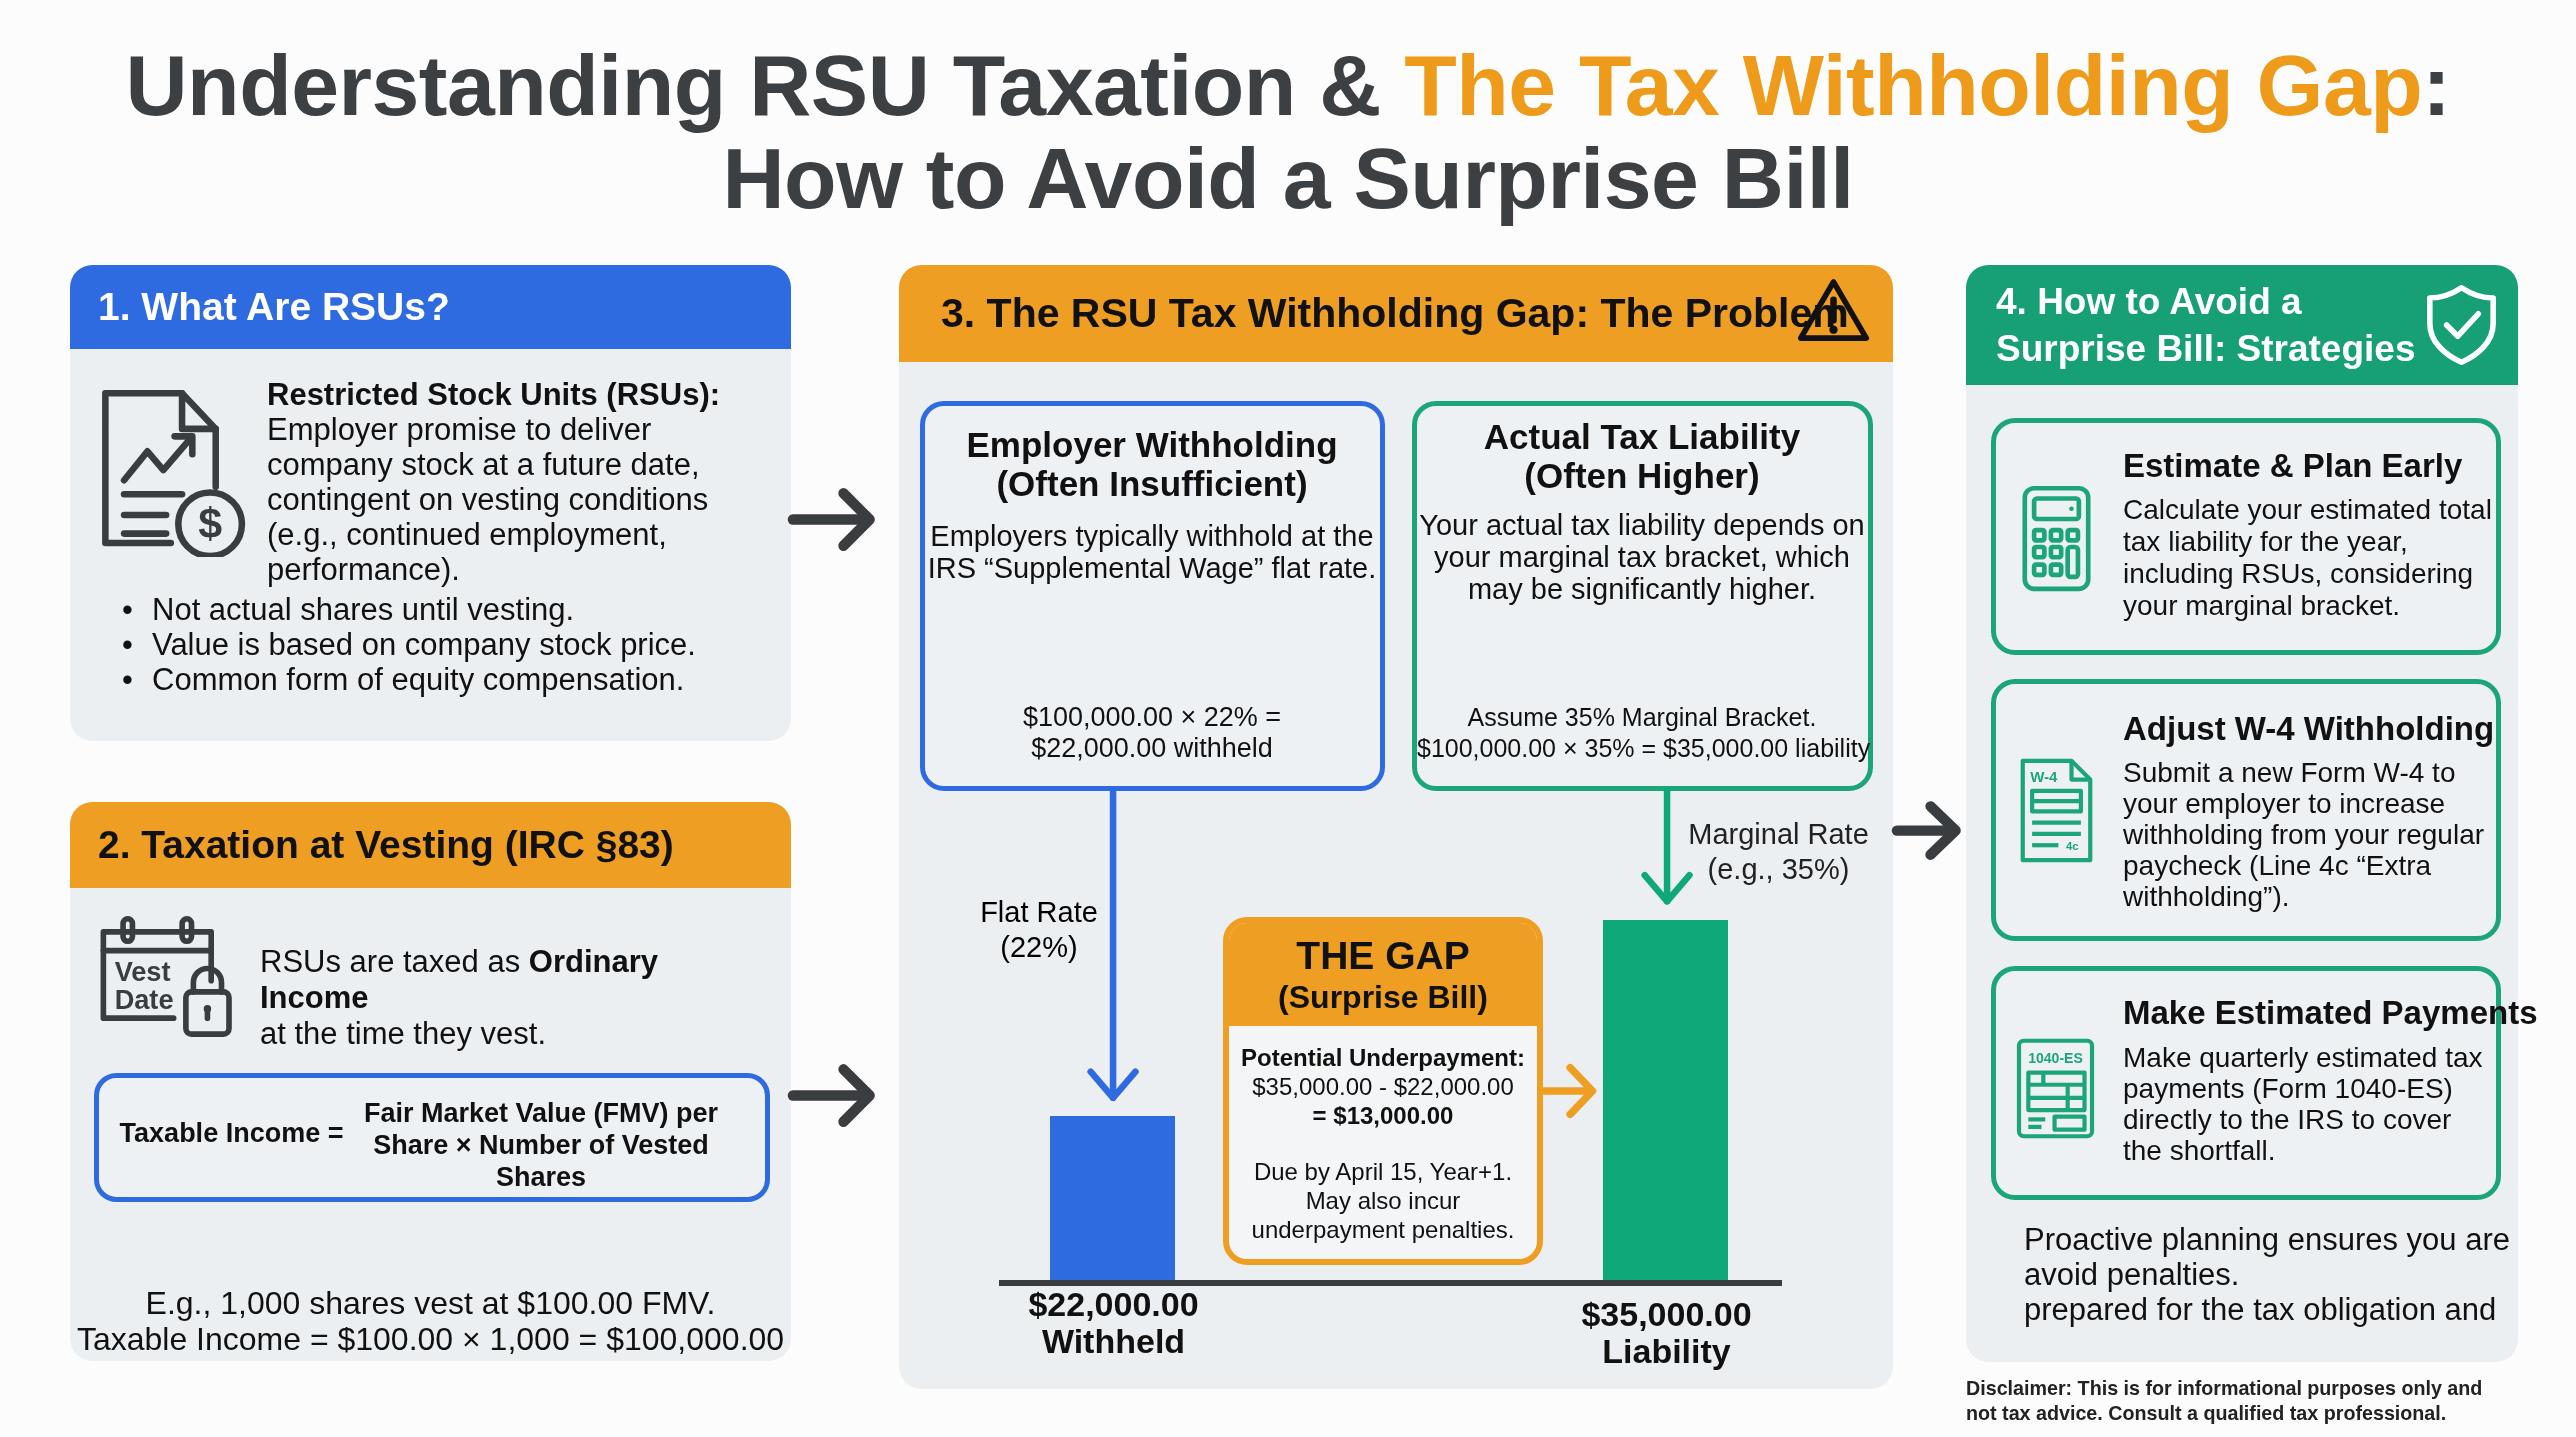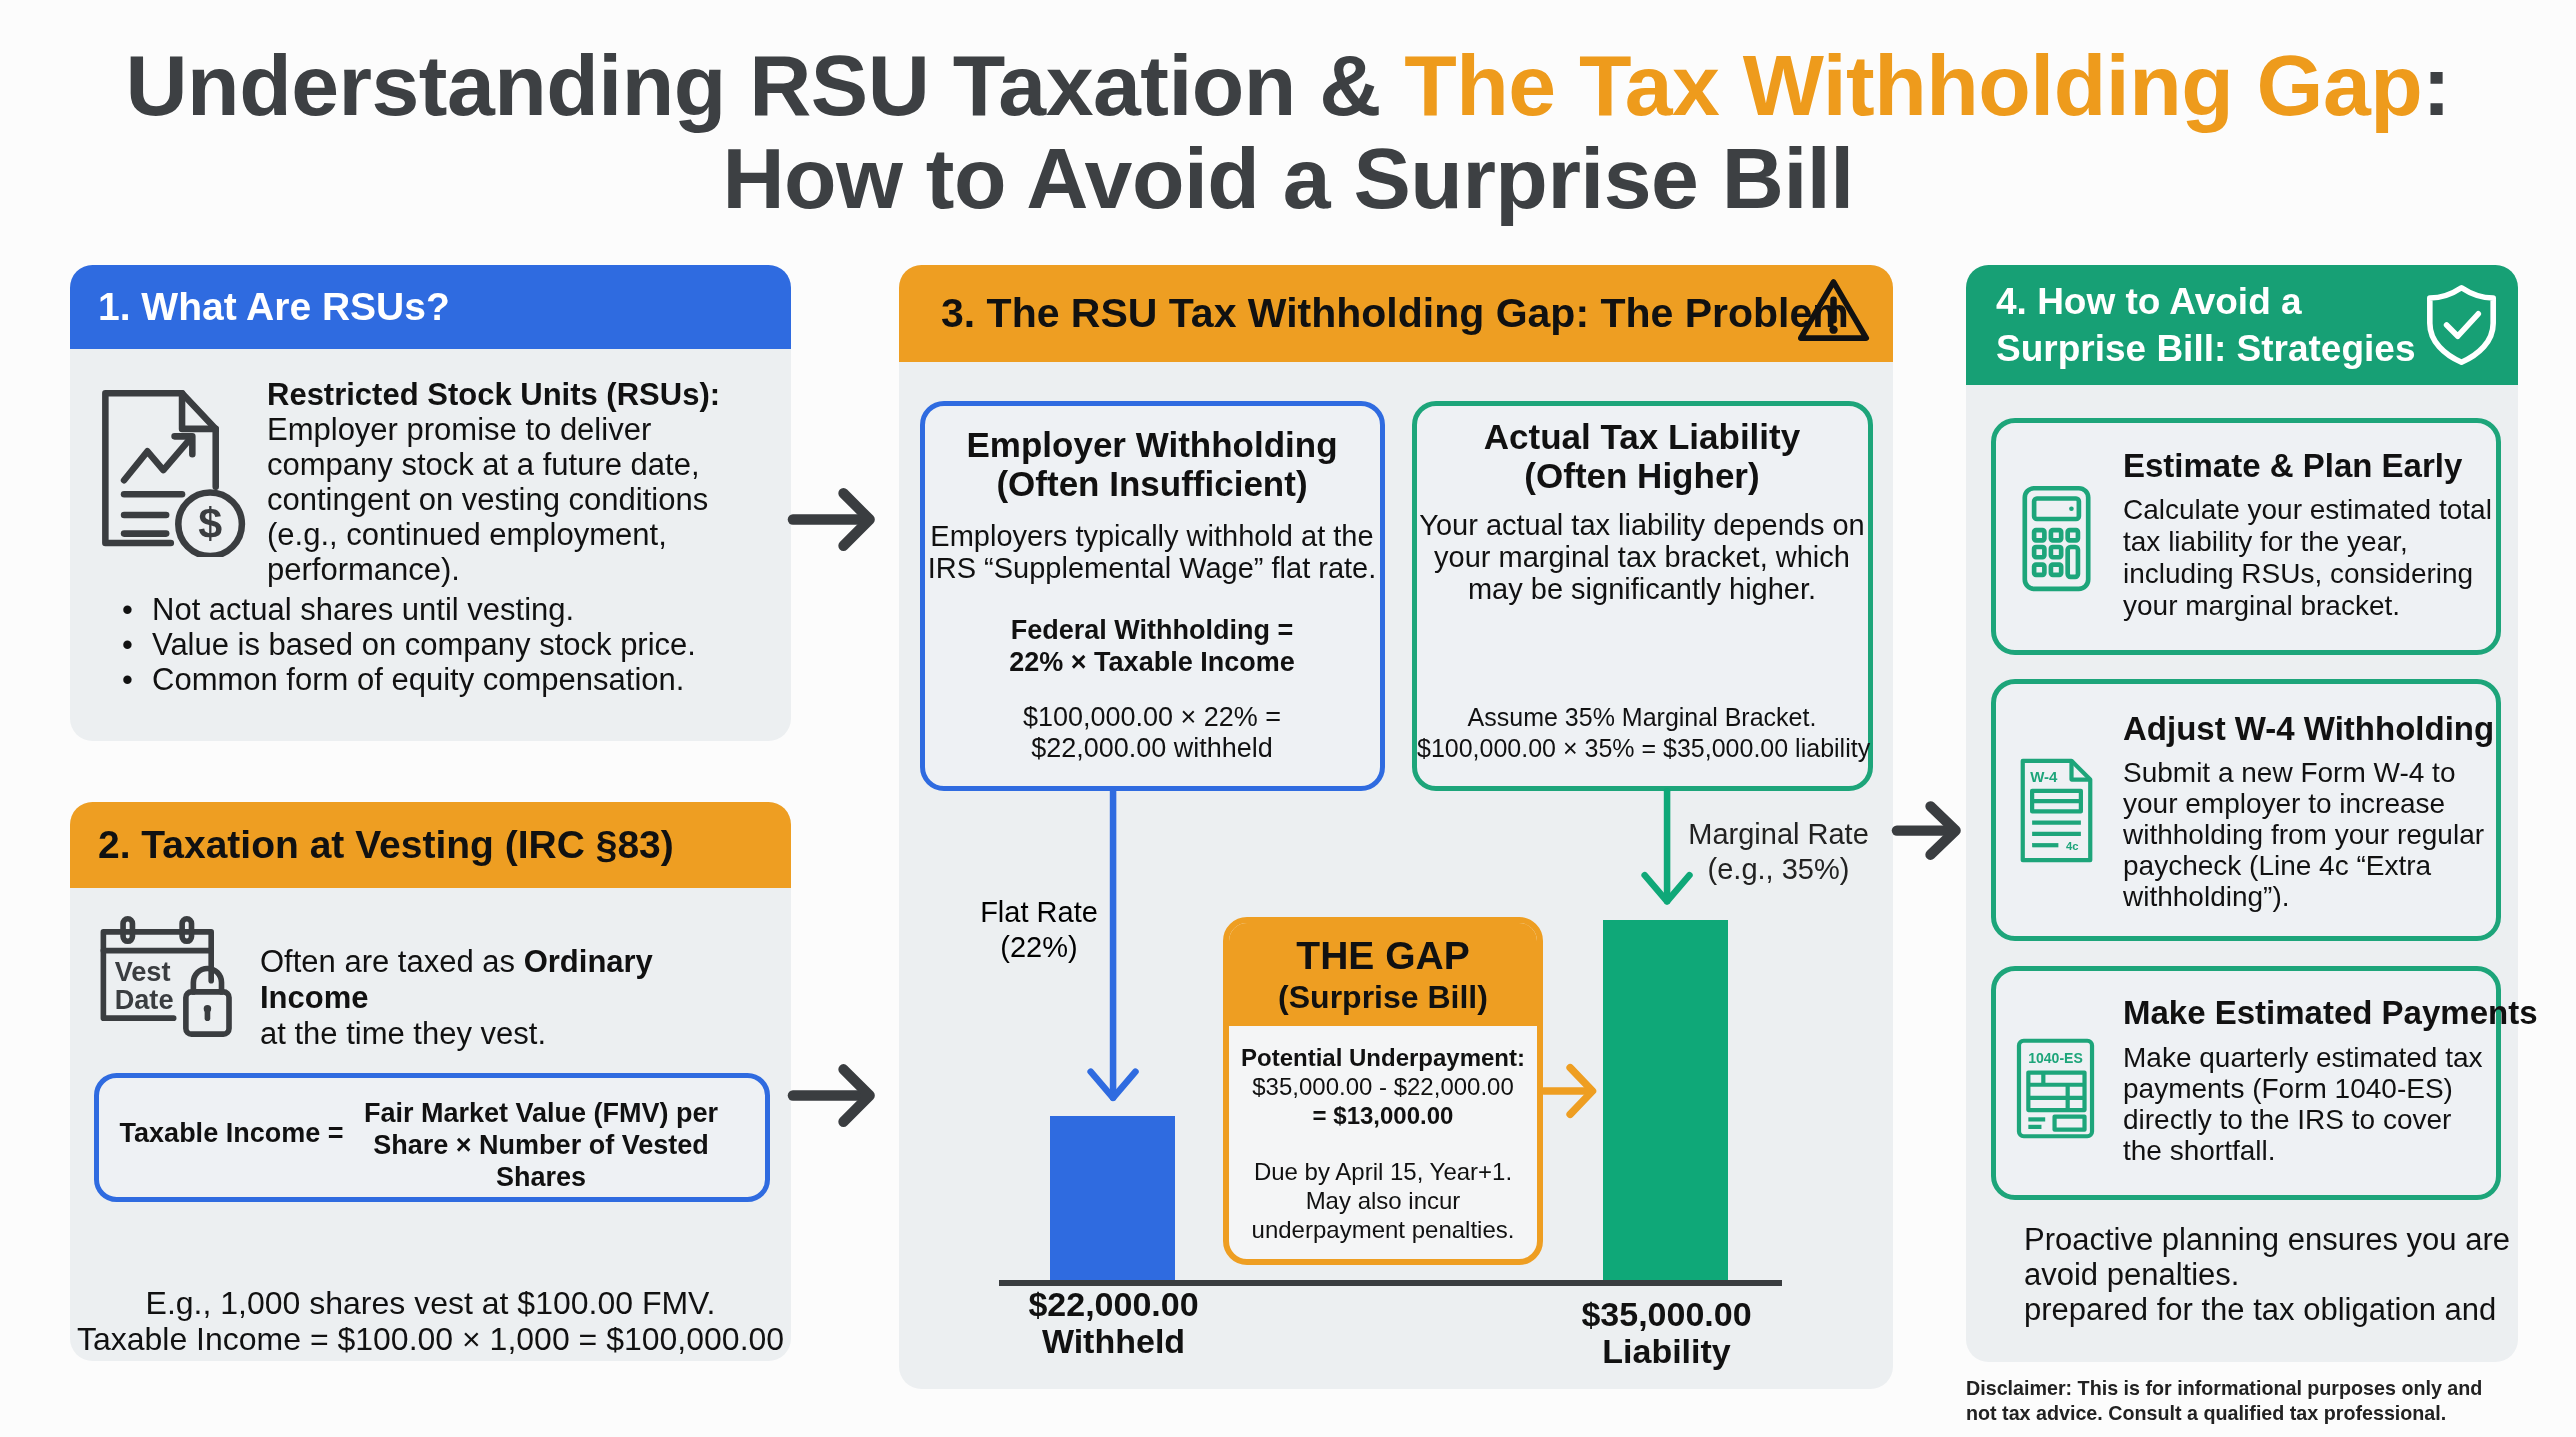--- a/index.html
+++ b/index.html
@@ -98,21 +98,21 @@
     <rect x="94" y="4" width="10" height="24" rx="5"></rect>
     <rect x="98" y="82" width="46" height="45" rx="6"></rect>
     <path d="M106 82 V72 a15 15 0 0 1 30 0 V82"></path>
     <line x1="121" y1="100" x2="121" y2="110"></line>
   </g>
   <circle cx="121" cy="100" r="4" fill="#3a3d40"></circle>
   <text x="22" y="70" font-family="Liberation Sans, sans-serif" font-size="29" font-weight="700" fill="#3a3d40">Vest</text>
   <text x="22" y="100" font-family="Liberation Sans, sans-serif" font-size="29" font-weight="700" fill="#3a3d40">Date</text>
 </svg>
 <div class="txt" style="left:260px; top:944px; width:505px; font-size:31px; line-height:36px;">
-  <span>Often are taxed as </span><span class="bold">Ordinary Income</span><br>
+  <span>RSUs are taxed as </span><span class="bold">Ordinary Income</span><br>
   <span>at the time they vest.</span>
 </div>
 <div class="formula-box" style="left:94px; top:1073px; width:676px; height:129px;">
   <div class="txt bold" style="left:20.6px; top:37px; font-size:27px; white-space:nowrap;">Taxable Income =</div>
   <div class="txt bold center" style="left:236px; top:19px; width:412px; font-size:27px; line-height:32px;">
     <div>Fair Market Value (FMV) per</div>
     <div>Share × Number of Vested Shares</div>
   </div>
 </div>
 <div class="txt center" style="left:70px; top:1237px; width:721px; font-size:32px; line-height:36px;margin-top:48px;">
@@ -139,24 +139,20 @@
 </svg>
 
 <div class="card card-blue" style="left:920px; top:401px; width:465px; height:390px;">
   <div class="txt bold center" style="left:0; top:19px; width:454px; font-size:35px; line-height:39px;">
     <div>Employer Withholding</div>
     <div>(Often Insufficient)</div>
   </div>
   <div class="txt center" style="left:0; top:114px; width:454px; font-size:29px; line-height:32px;">
     <div>Employers typically withhold at the</div>
     <div>IRS “Supplemental Wage” flat rate.</div>
-  </div>
-  <div class="txt bold center" style="left:0; top:208px; width:454px; font-size:27px; line-height:32px;">
-    <div>Federal Withholding =</div>
-    <div>22% × Taxable Income</div>
   </div>
   <div class="txt center" style="left:0; top:296px; width:454px; font-size:27px; line-height:31px;">
     <div>$100,000.00 × 22% =</div>
     <div>$22,000.00 withheld</div>
   </div>
 </div>
 
 <div class="card card-green" style="left:1412px; top:401px; width:461px; height:390px;">
   <div class="txt bold center" style="left:0; top:11.2px; width:450px; font-size:35px; line-height:39px;">
     <div>Actual Tax Liability</div>

